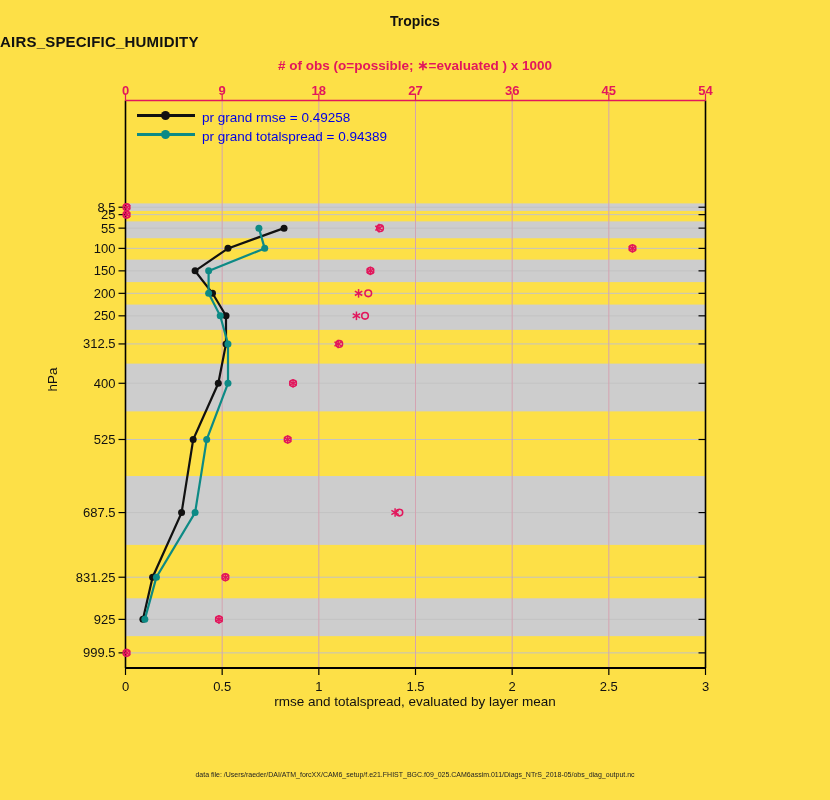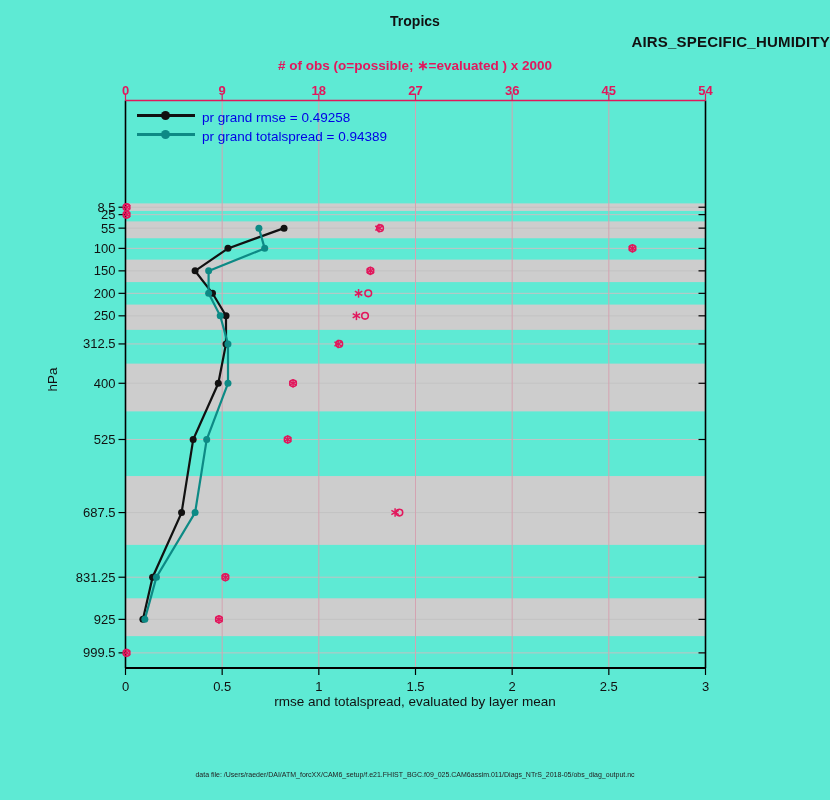--- a/index.html
+++ b/index.html
@@ -1,22 +1,22 @@
 <!DOCTYPE html>
 <html><head>
 <meta charset="utf-8">
 <style>
   html,body{margin:0;padding:0;background:#ffffff;}
   .figure{
-    position:relative;width:830px;height:800px;background:#5eead4;
+    position:relative;width:830px;height:800px;background:#fde047;
     font-family:"Liberation Sans", sans-serif;color:#111;overflow:hidden;
   }
   .abs{position:absolute;}
   .title1{top:13px;left:0;width:830px;text-align:center;font-size:14px;font-weight:bold;}
-  .title2{top:33px;left:0;width:830px;text-align:right;font-size:15px;font-weight:bold;letter-spacing:.2px;}
+  .title2{top:33px;left:0;width:830px;text-align:left;font-size:15px;font-weight:bold;letter-spacing:.2px;}
   .subtitle{top:57px;left:0;width:830px;text-align:center;font-size:13.5px;font-weight:bold;color:var(--pink);}
   .ylabel{left:30px;top:372px;width:44px;text-align:center;font-size:13.5px;transform:rotate(-90deg);}
   .xlabel{top:694px;left:0;width:830px;text-align:center;font-size:13.5px;}
   .dateline{top:714px;left:0;width:830px;text-align:center;font-size:13.5px;}
   .footer{top:771px;left:0;width:830px;text-align:center;font-size:7px;color:#222;}
   svg#plot-svg{position:absolute;left:0;top:0;}
   .legend{left:137px;top:110px;}
   .legend-row{display:flex;align-items:flex-start;height:19px;}
   .lswatch{position:relative;width:58px;height:11px;margin-right:7px;}
   .lline{position:absolute;left:0;right:0;top:4px;height:2.5px;}
@@ -28,21 +28,21 @@
   .tick-label-x{font-size:13px;fill:#111;}
   .tick-label-y{font-size:13px;fill:#111;}
   .tick-label-top{font-size:13px;font-weight:bold;fill:var(--pink);}
 </style>
 </head>
 <body>
 
 <div class="figure" style="--pink: #e2175c; --teal: #0d8a85; --black-line: #111111; --legend-blue: #0000e6;">
   <div class="abs title1">Tropics</div>
   <div class="abs title2">AIRS_SPECIFIC_HUMIDITY</div>
-  <div class="abs subtitle"># of obs (o=possible; ∗=evaluated ) x 2000</div>
+  <div class="abs subtitle"># of obs (o=possible; ∗=evaluated ) x 1000</div>
 
   <svg id="plot-svg" width="830" height="800">
       <rect x="125.5" y="203.4" width="580" height="7.532475000000005" fill="#cdcdcd"></rect>
       <rect x="125.5" y="221.388" width="580" height="16.86375000000001" fill="#cdcdcd"></rect>
       <rect x="125.5" y="259.6125" width="580" height="22.484999999999957" fill="#cdcdcd"></rect>
       <rect x="125.5" y="304.5825" width="580" height="25.29562500000003" fill="#cdcdcd"></rect>
       <rect x="125.5" y="363.60562500000003" width="580" height="47.780624999999986" fill="#cdcdcd"></rect>
       <rect x="125.5" y="476.030625" width="580" height="68.86031249999996" fill="#cdcdcd"></rect>
       <rect x="125.5" y="598.2928125" width="580" height="37.83101250000004" fill="#cdcdcd"></rect>
       <line x1="125.5" x2="705.5" y1="207.22245" y2="207.22245" stroke="#c3c3c3" stroke-width="1"></line>

